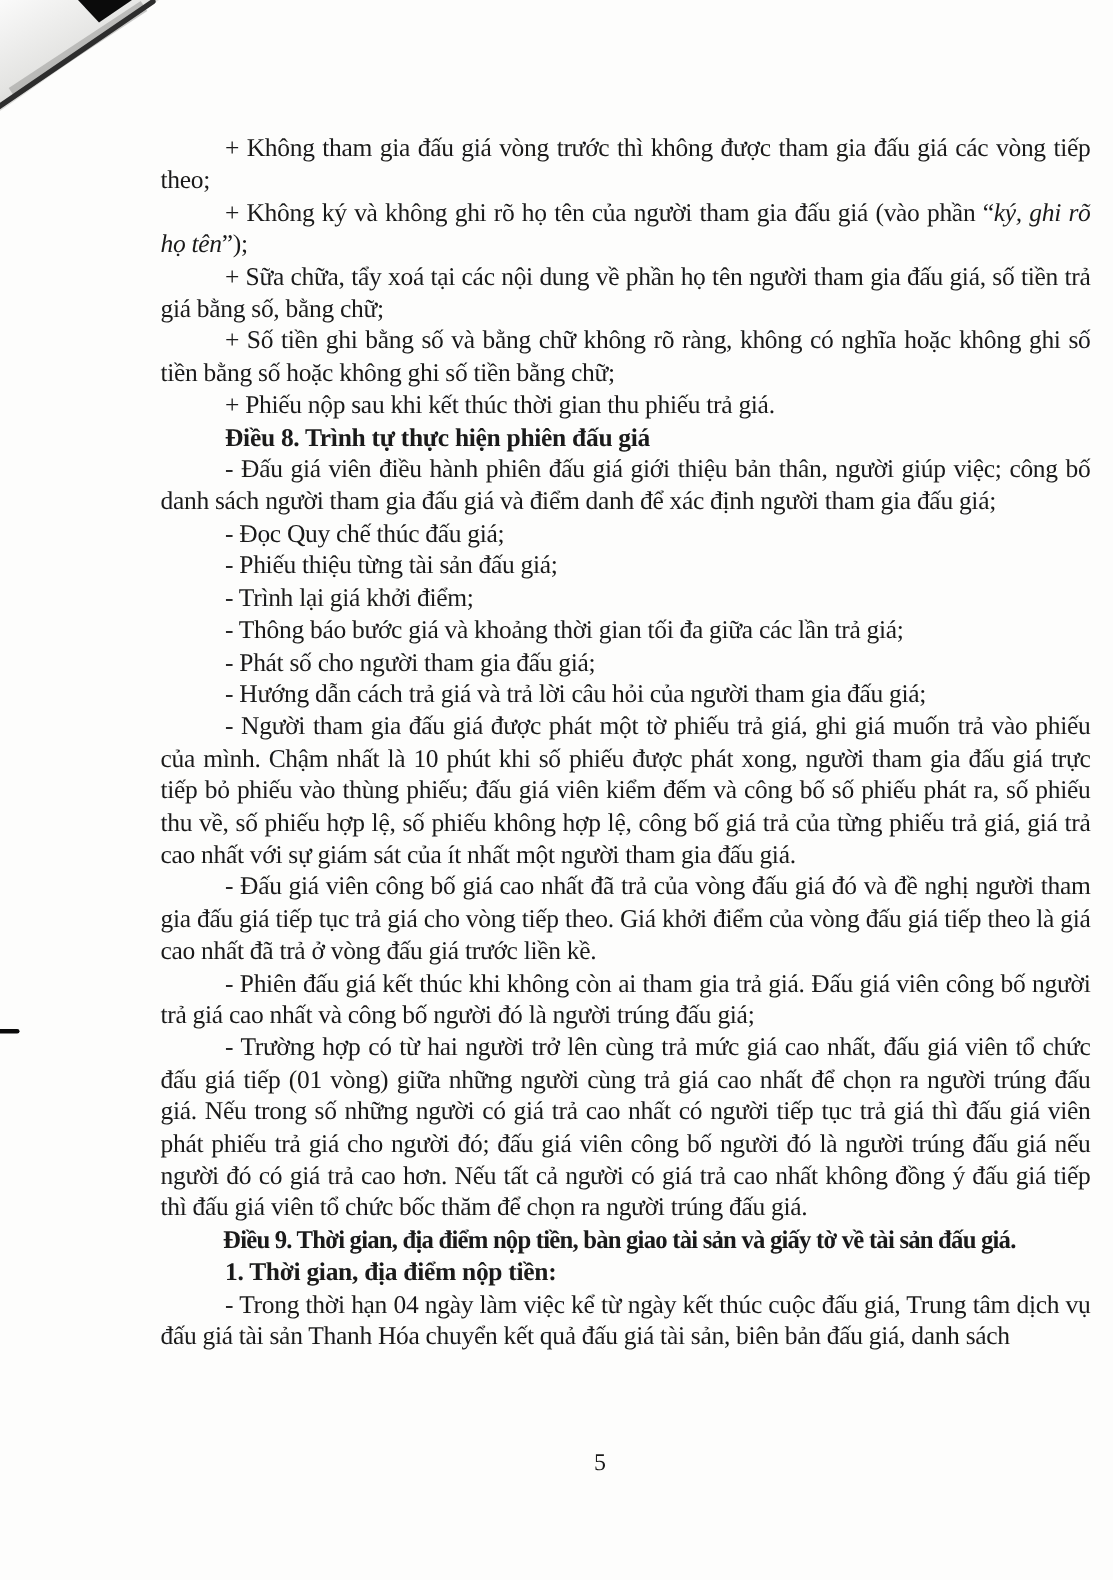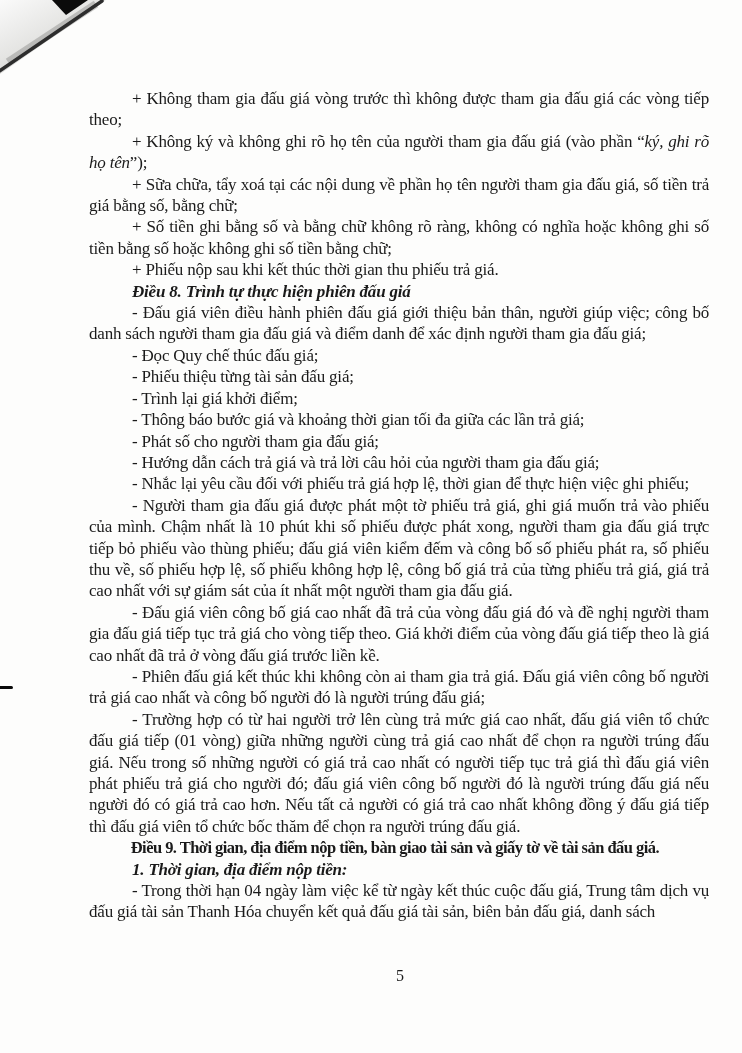--- a/index.html
+++ b/index.html
@@ -25,36 +25,36 @@
     top: 686px;
     left: 0;
     width: 13px;
     height: 3px;
     background: #0a0a0a;
     border-radius: 0 3px 3px 0;
   }
 
   .text-block {
     position: absolute;
-    left: 89px;
+    left: 107px;
     top: 88px;
     width: 620px;
     color: #1a1a1a;
     font-size: 17px;
     line-height: 21.4px;
     text-align: justify;
     letter-spacing: -0.2px;
   }
 
   .para {
     margin: 0;
     text-indent: 43px;
   }
 
-  .para.heading { font-weight: bold; font-style: italic; }
+  .para.heading { font-weight: bold; }
 
   .para.heading-nowrap {
     font-weight: bold;
     white-space: nowrap;
     letter-spacing: -0.55px;
     transform: scaleX(0.97);
     transform-origin: left center;
   }
 
   .para i { font-style: italic; }
@@ -98,21 +98,20 @@
       <p class="para plus">+ Số tiền ghi bằng số và bằng chữ không rõ ràng, không có nghĩa hoặc không ghi số tiền bằng số hoặc không ghi số tiền bằng chữ;</p>
       <p class="para plus">+ Phiếu nộp sau khi kết thúc thời gian thu phiếu trả giá.</p>
       <p class="para heading">Điều 8. Trình tự thực hiện phiên đấu giá</p>
       <p class="para dash">- Đấu giá viên điều hành phiên đấu giá giới thiệu bản thân, người giúp việc; công bố danh sách người tham gia đấu giá và điểm danh để xác định người tham gia đấu giá;</p>
       <p class="para dash">- Đọc Quy chế thúc đấu giá;</p>
       <p class="para dash">- Phiếu thiệu từng tài sản đấu giá;</p>
       <p class="para dash">- Trình lại giá khởi điểm;</p>
       <p class="para dash">- Thông báo bước giá và khoảng thời gian tối đa giữa các lần trả giá;</p>
       <p class="para dash">- Phát số cho người tham gia đấu giá;</p>
       <p class="para dash">- Hướng dẫn cách trả giá và trả lời câu hỏi của người tham gia đấu giá;</p>
-      <p class="para dash">- Nhắc lại yêu cầu đối với phiếu trả giá hợp lệ, thời gian để thực hiện việc ghi phiếu;</p>
       <p class="para dash">- Người tham gia đấu giá được phát một tờ phiếu trả giá, ghi giá muốn trả vào phiếu của mình. Chậm nhất là 10 phút khi số phiếu được phát xong, người tham gia đấu giá trực tiếp bỏ phiếu vào thùng phiếu; đấu giá viên kiểm đếm và công bố số phiếu phát ra, số phiếu thu về, số phiếu hợp lệ, số phiếu không hợp lệ, công bố giá trả của từng phiếu trả giá, giá trả cao nhất với sự giám sát của ít nhất một người tham gia đấu giá.</p>
       <p class="para dash">- Đấu giá viên công bố giá cao nhất đã trả của vòng đấu giá đó và đề nghị người tham gia đấu giá tiếp tục trả giá cho vòng tiếp theo. Giá khởi điểm của vòng đấu giá tiếp theo là giá cao nhất đã trả ở vòng đấu giá trước liền kề.</p>
       <p class="para dash">- Phiên đấu giá kết thúc khi không còn ai tham gia trả giá. Đấu giá viên công bố người trả giá cao nhất và công bố người đó là người trúng đấu giá;</p>
       <p class="para dash">- Trường hợp có từ hai người trở lên cùng trả mức giá cao nhất, đấu giá viên tổ chức đấu giá tiếp (01 vòng) giữa những người cùng trả giá cao nhất để chọn ra người trúng đấu giá. Nếu trong số những người có giá trả cao nhất có người tiếp tục trả giá thì đấu giá viên phát phiếu trả giá cho người đó; đấu giá viên công bố người đó là người trúng đấu giá nếu người đó có giá trả cao hơn. Nếu tất cả người có giá trả cao nhất không đồng ý đấu giá tiếp thì đấu giá viên tổ chức bốc thăm để chọn ra người trúng đấu giá.</p>
       <p class="para heading-nowrap">Điều 9. Thời gian, địa điểm nộp tiền, bàn giao tài sản và giấy tờ về tài sản đấu giá.</p>
       <p class="para heading">1. Thời gian, địa điểm nộp tiền:</p>
       <p class="para dash">- Trong thời hạn 04 ngày làm việc kể từ ngày kết thúc cuộc đấu giá, Trung tâm dịch vụ đấu giá tài sản Thanh Hóa chuyển kết quả đấu giá tài sản, biên bản đấu giá, danh sách</p>
     </div>
 
   <div class="page-number">5</div>

